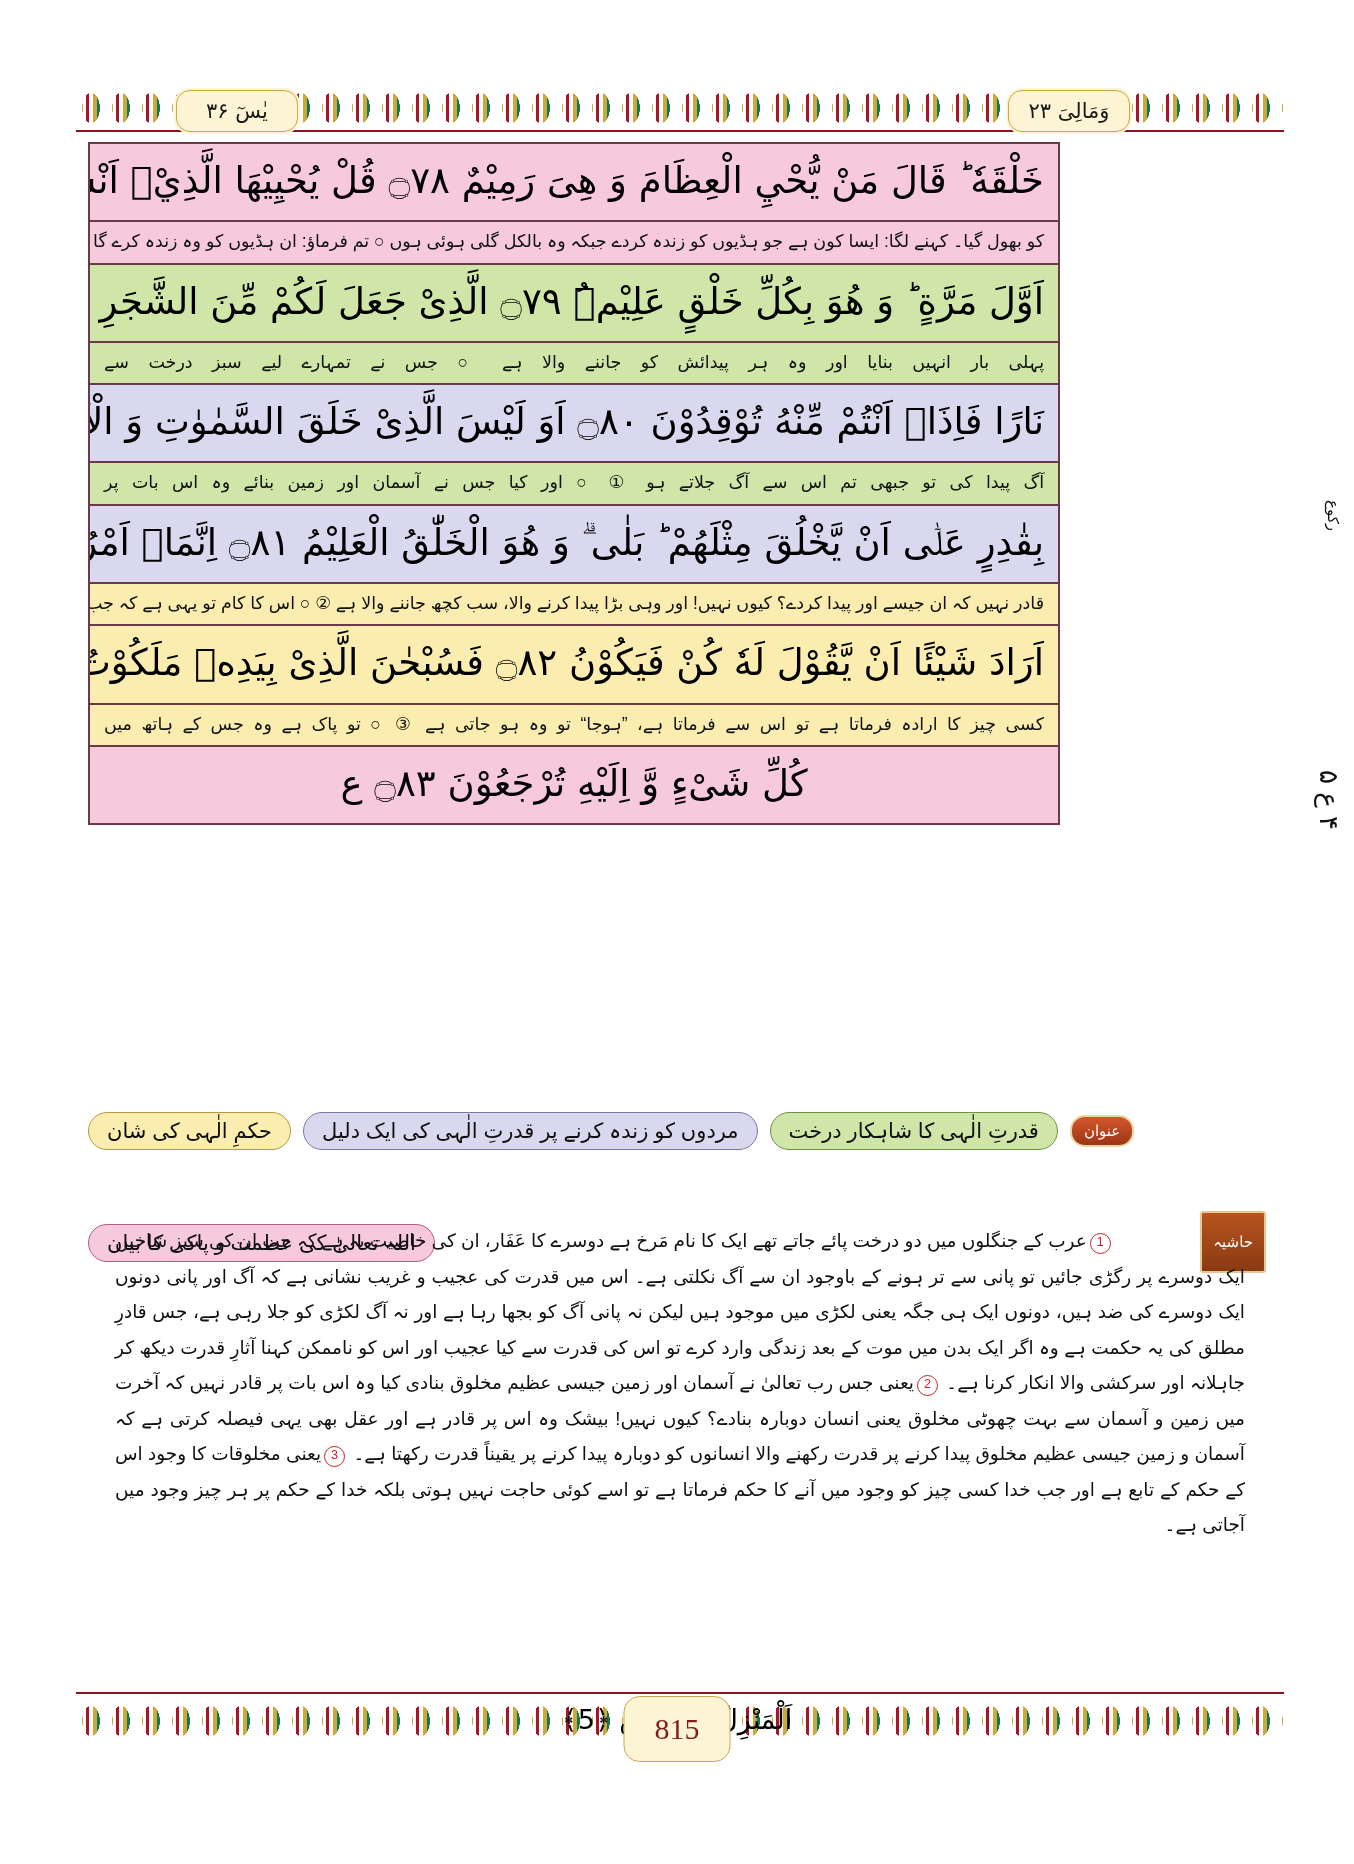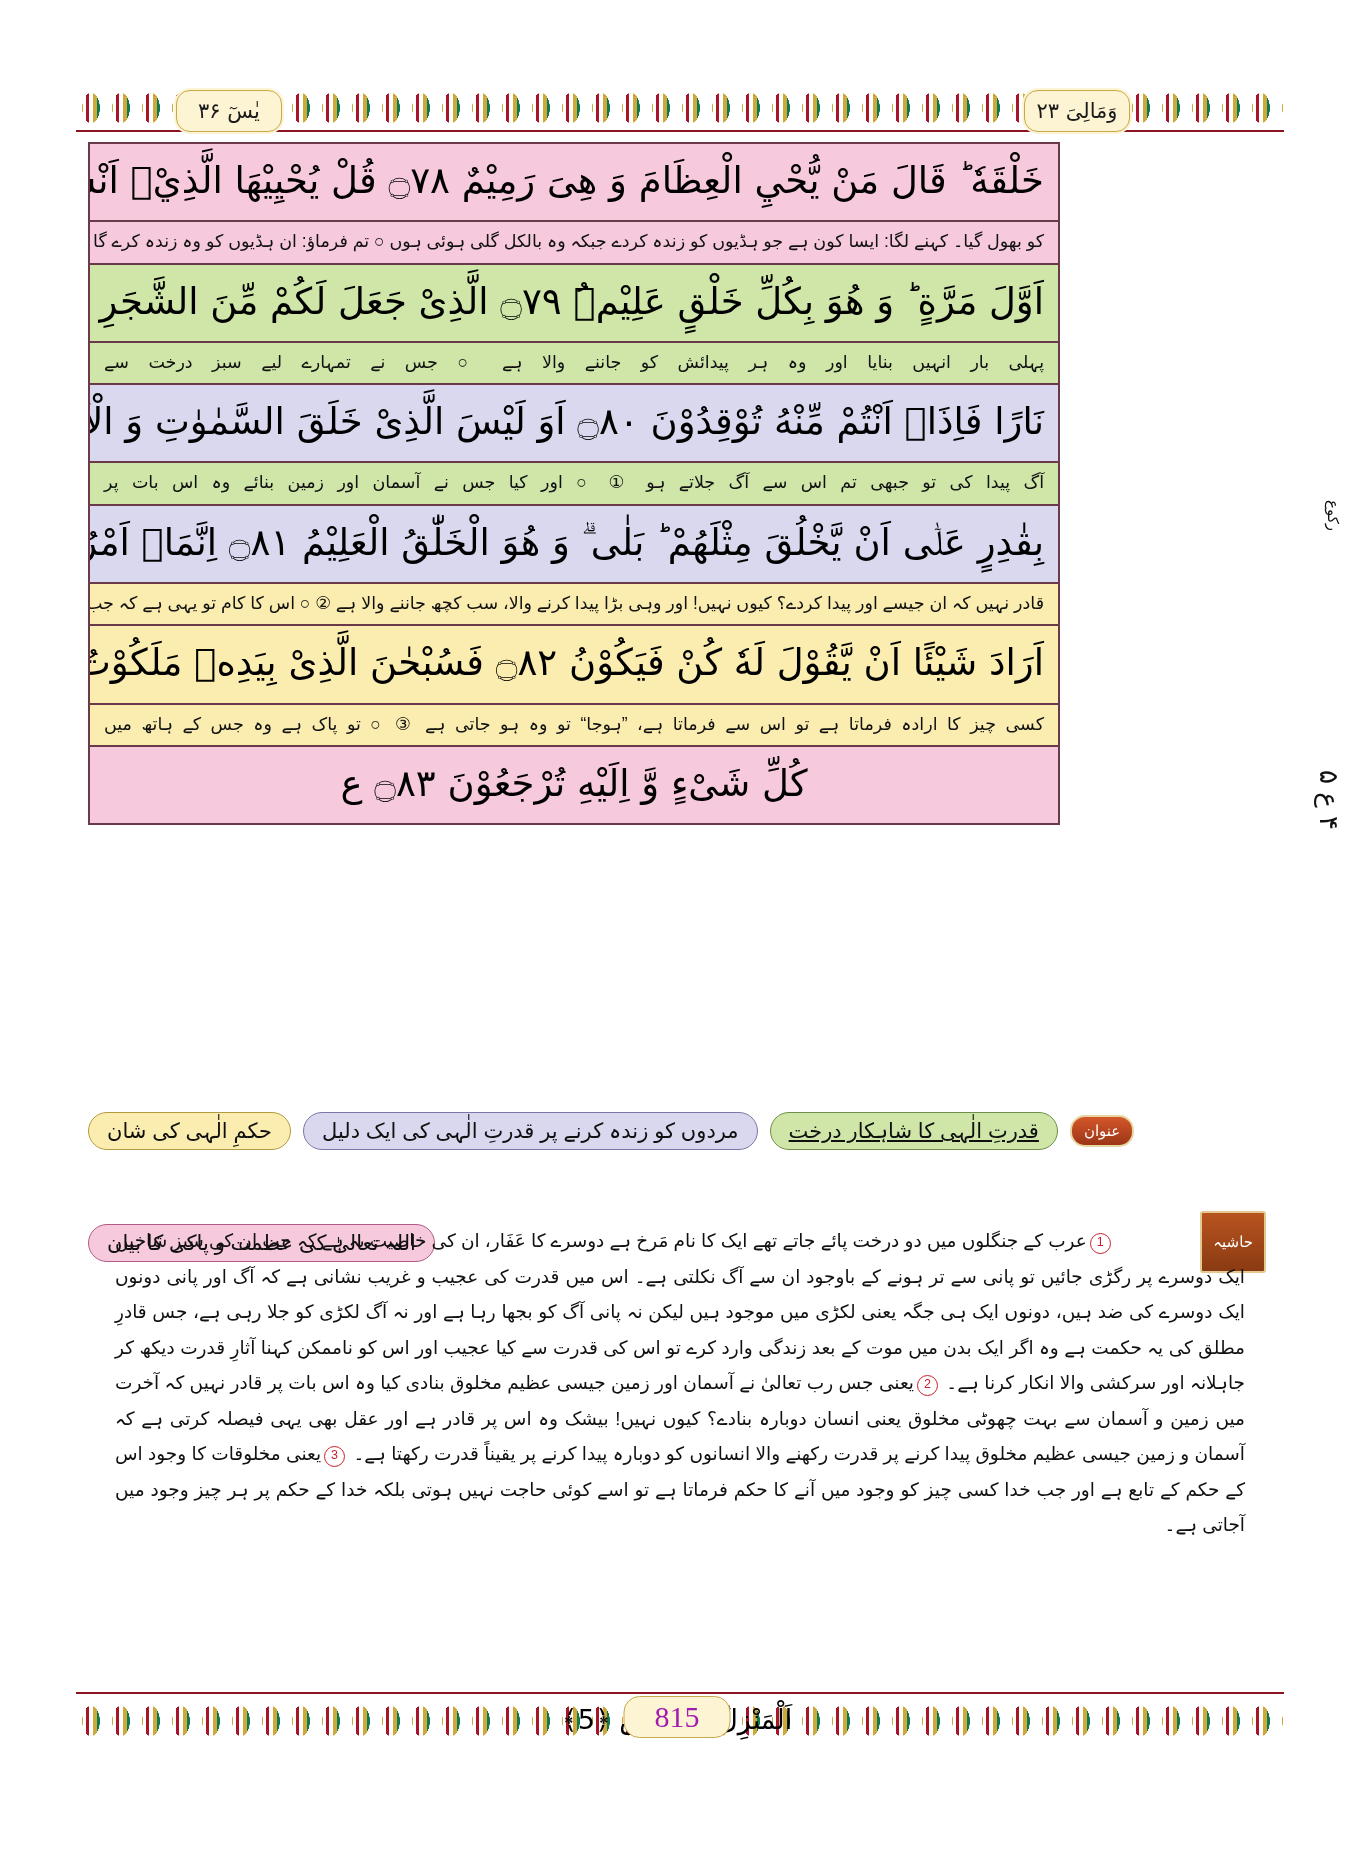--- a/index.html
+++ b/index.html
@@ -36,21 +36,21 @@
   .orn-rule{position:absolute;left:76px;right:70px;height:2px;background:#8c1420;}
   .rule-top{top:130px;}
   .rule-bot{top:1692px;}
 
   .cartouche{
     position:absolute;top:90px;
     background:#fcf4d2;border:1.5px solid #c9a84c;border-radius:14px;
     height:40px;min-width:96px;
     display:flex;align-items:center;justify-content:center;
     font-family:"DejaVu Sans","Liberation Sans",sans-serif;
-    font-size:21px;color:#1a1a1a;direction:rtl;padding:0 4px;
+    font-size:21px;color:#1a1a1a;direction:rtl;padding:0 12px;
     box-shadow:0 0 0 2px #fcf4d2;
   }
   .cart-left{left:176px;}
   .cart-right{right:224px;}
 
   
   .block{
     position:absolute;left:88px;top:142px;width:972px;
     border:2px solid #6b3a4a;
     box-sizing:border-box;
@@ -103,21 +103,21 @@
     direction:rtl;
   }
   .pill-row1{top:1112px;}
   .pill-row2{top:1224px;text-align:center;}
   .pill{
     border-radius:22px;border:1.4px solid #7a6a8a;
     padding:6px 18px;
     font-family:"Liberation Sans","DejaVu Sans",sans-serif;
     font-size:21px;color:#101010;direction:rtl;white-space:nowrap;
   }
-  .pill-green{background:#cfe6a8;border-color:#6f8f4a;text-decoration:underline;}
+  .pill-green{background:#cfe6a8;border-color:#6f8f4a;}
   .pill-lav{background:#d9d8ee;border-color:#7a78a8;}
   .pill-cream{background:#fbedb0;border-color:#b49a3f;}
   .pill-pink{background:#f6c9dd;border-color:#b05c86;}
   .tag-unwan{
     background:linear-gradient(180deg,#d4572a,#9b3516);
     color:#fff;border:2px solid #e8d6a0;border-radius:15px;
     padding:5px 12px;font-size:15px;
     font-family:"Liberation Sans",sans-serif;white-space:nowrap;
   }
 
@@ -134,21 +134,21 @@
     direction:rtl;text-align:justify;
     font-family:"Liberation Sans","DejaVu Sans",sans-serif;
     font-size:18.5px;line-height:1.92;color:#111;
   }
   .hashiya p{margin:15px;}
 
   
   .pagenum{
     position:absolute;top:1696px;left:50%;transform:translateX(-50%);
     background:#fcf4d2;border:1.5px solid #c9a84c;border-radius:16px;
-    padding:3px 30px;font-size:30px;color:#a21caf;
+    padding:15px 30px;font-size:30px;color:#7f1d1d;
     font-family:"Liberation Serif",serif;z-index:3;
   }
   .manzil{
     position:absolute;top:1704px;left:0;right:0;text-align:center;
     direction:rtl;font-family:"DejaVu Sans","Liberation Sans",sans-serif;
     font-size:27px;color:#000;
   }
 </style>
 </head>
 <body>

